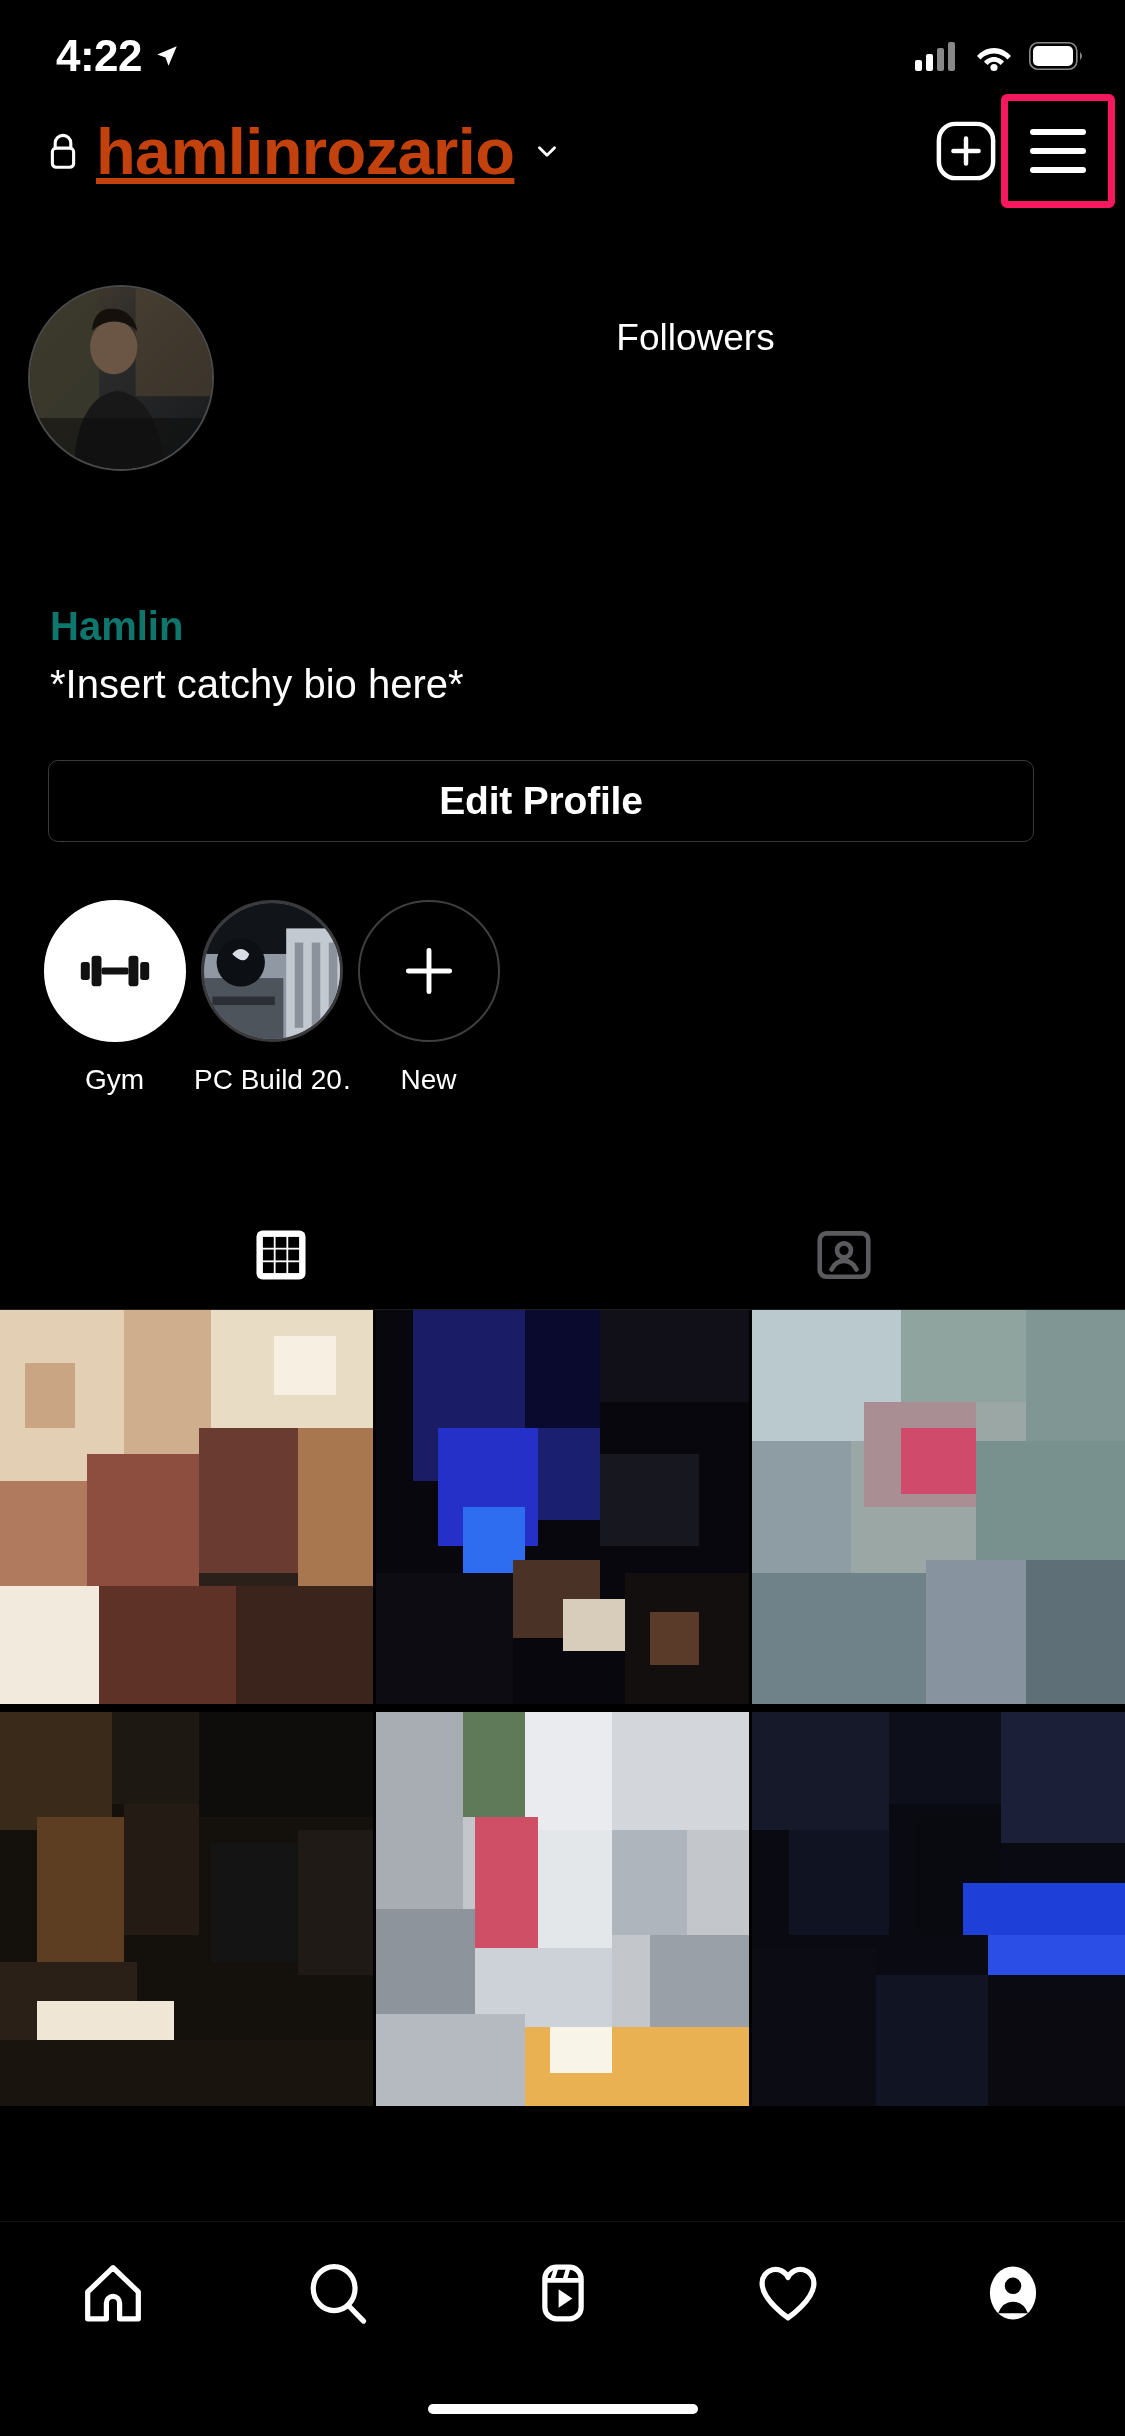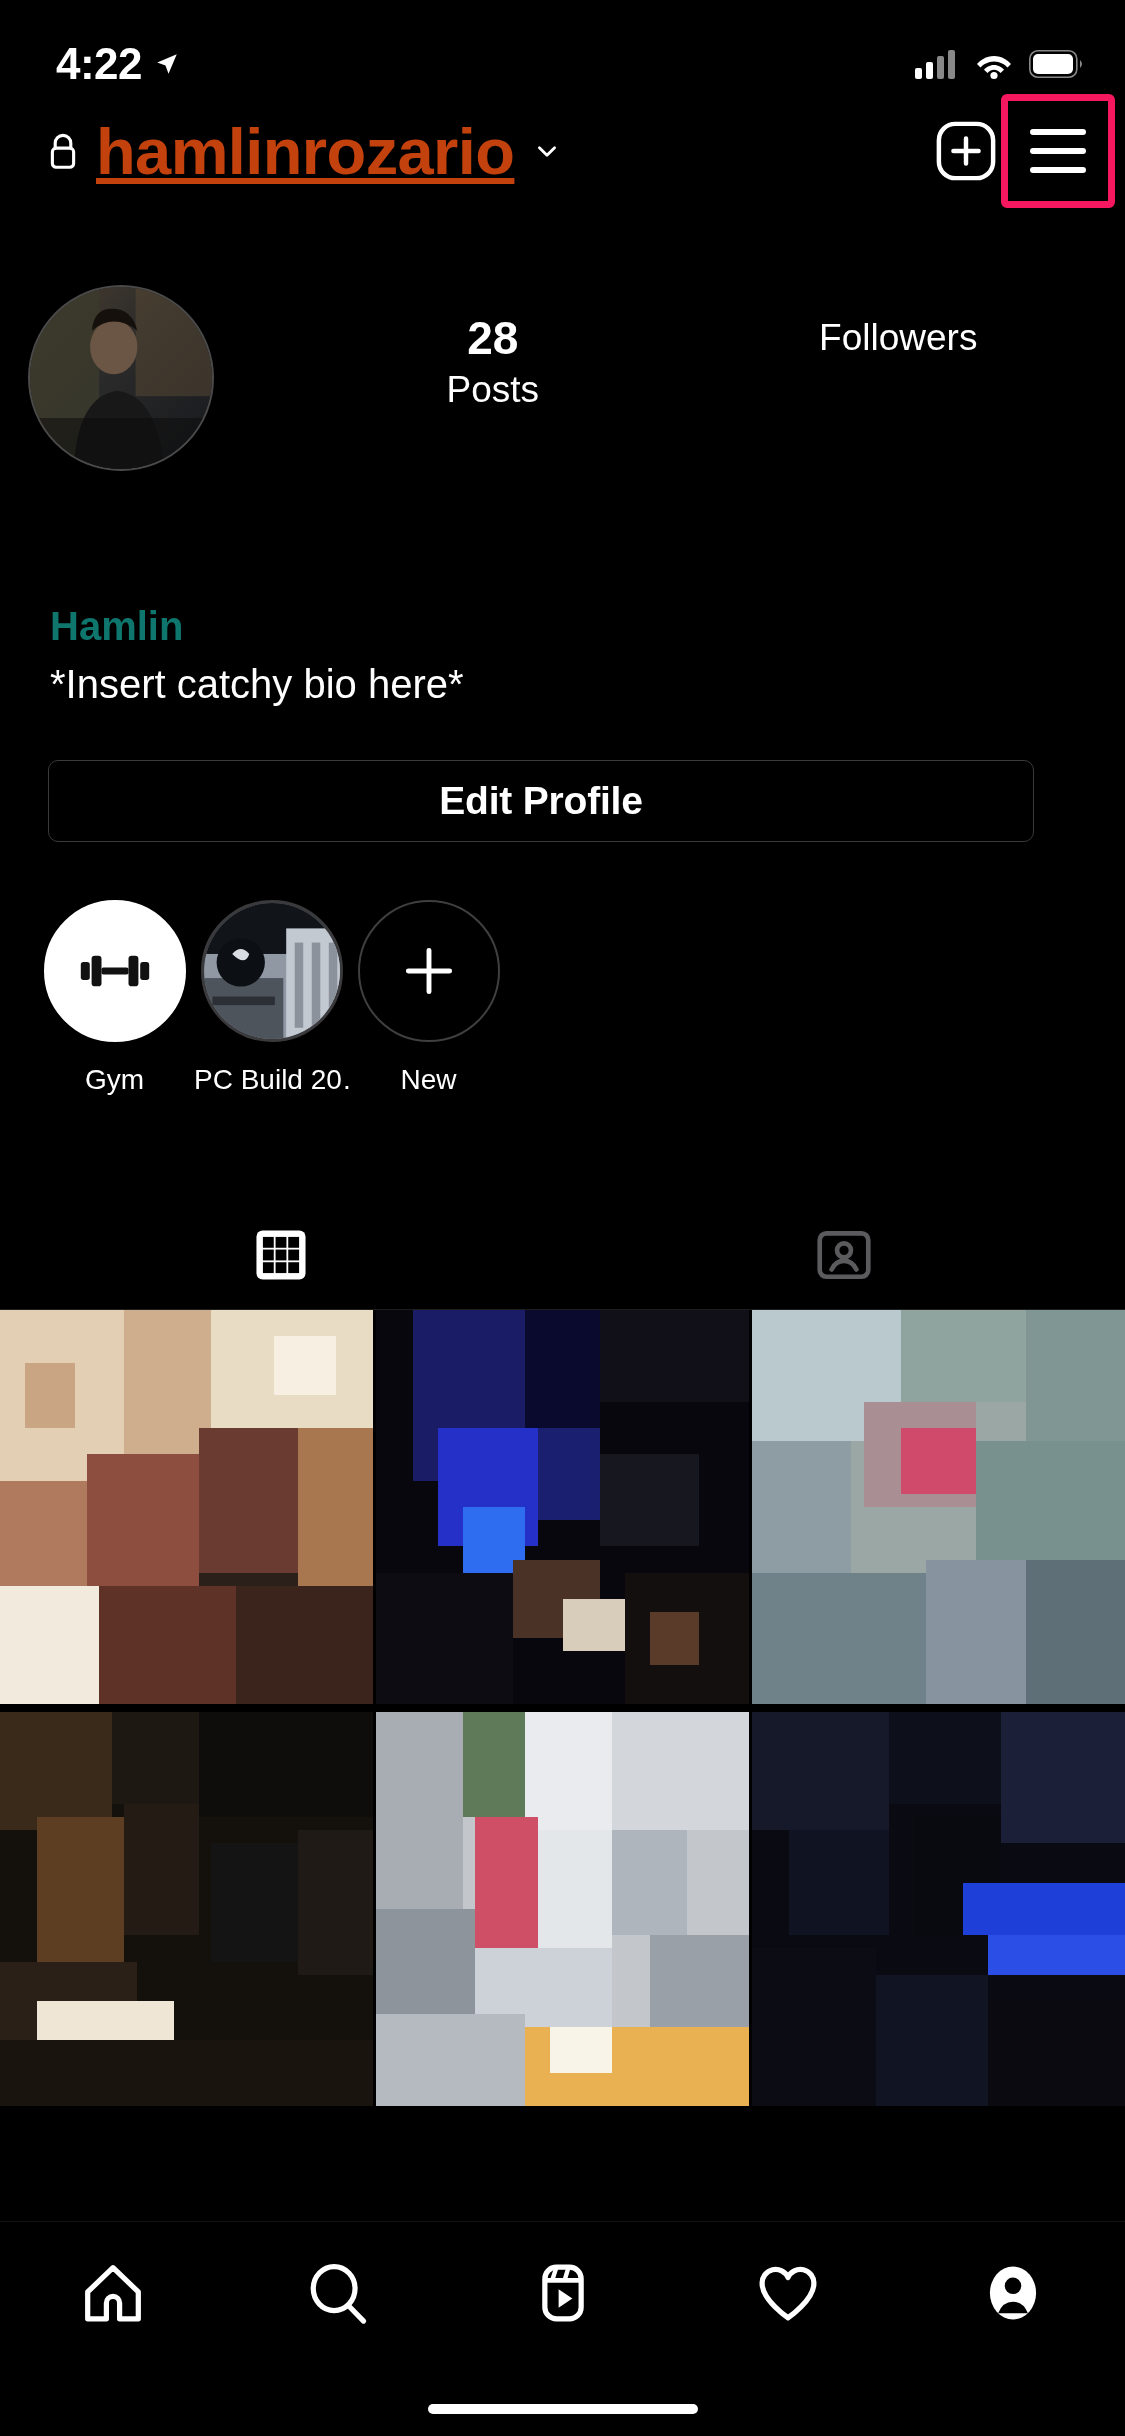--- a/index.html
+++ b/index.html
@@ -7,21 +7,21 @@
     width:1125px; height:2436px;
     background:#000;
     font-family:"Liberation Sans", sans-serif;
     color:#fff;
     overflow:hidden;
   }
   .phone { position:relative; width:1125px; height:2436px; background:#000; }
 
   
   .statusbar {
-    position:absolute; top:16px; left:0; width:1125px; height:96px;
+    position:absolute; top:8px; left:0; width:1125px; height:96px;
     display:flex; align-items:center; justify-content:space-between;
     padding:0 40px 0 56px;
   }
   .sb-left { display:flex; align-items:center; gap:12px; }
   .sb-time { font-size:44px; font-weight:600; letter-spacing:-0.5px; color:#fff; }
   .sb-loc { width:26px; height:26px; display:block; }
   .sb-right { display:flex; align-items:center; gap:14px; }
 
   
   .profheader {
@@ -205,24 +205,20 @@
           <rect x="58" y="0" width="42" height="60" fill="#5a4a33" opacity="0.5"></rect>
           <ellipse cx="46" cy="33" rx="13" ry="15" fill="#6b5545"></ellipse>
           <path d="M34 24 q12 -10 25 0 q-3 -12 -14 -12 q-10 0 -11 12 Z" fill="#15100c"></path>
           <path d="M24 100 q2 -40 24 -43 q22 3 26 43 Z" fill="#191818"></path>
           <rect x="0" y="72" width="100" height="28" fill="#0d0d0d" opacity="0.55"></rect>
         </svg>
       </div>
     </div>
     <div class="stats">
       <div class="stat">
-        <div class="stat-num">28</div>
-        <div class="stat-lbl">Posts</div>
-      </div>
-      <div class="stat">
         <div class="stat-lbl">Followers</div>
       </div>
     </div>
   </div>
 
   <div class="nameblock">
     <div class="fullname">Hamlin</div>
     <div class="bio">*Insert catchy bio here*</div>
   </div>
 

